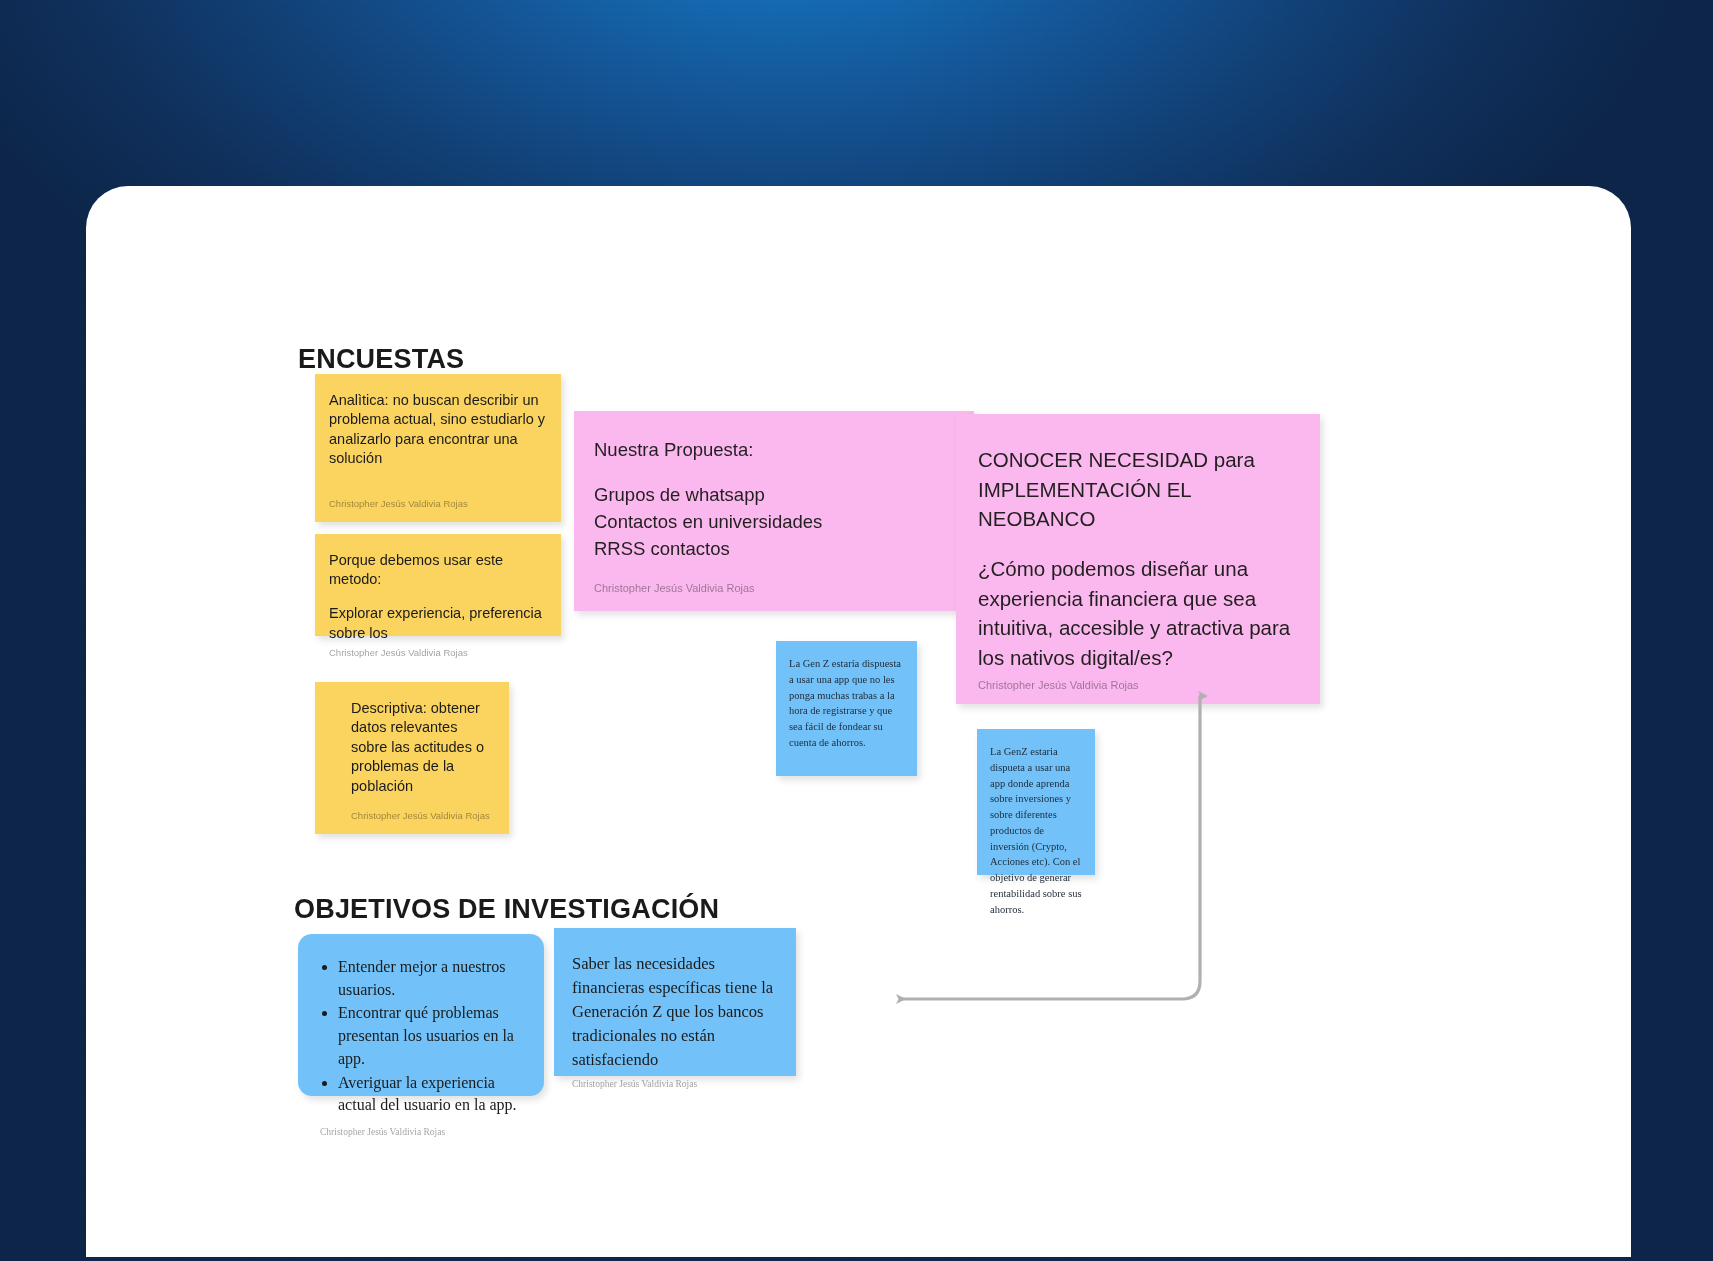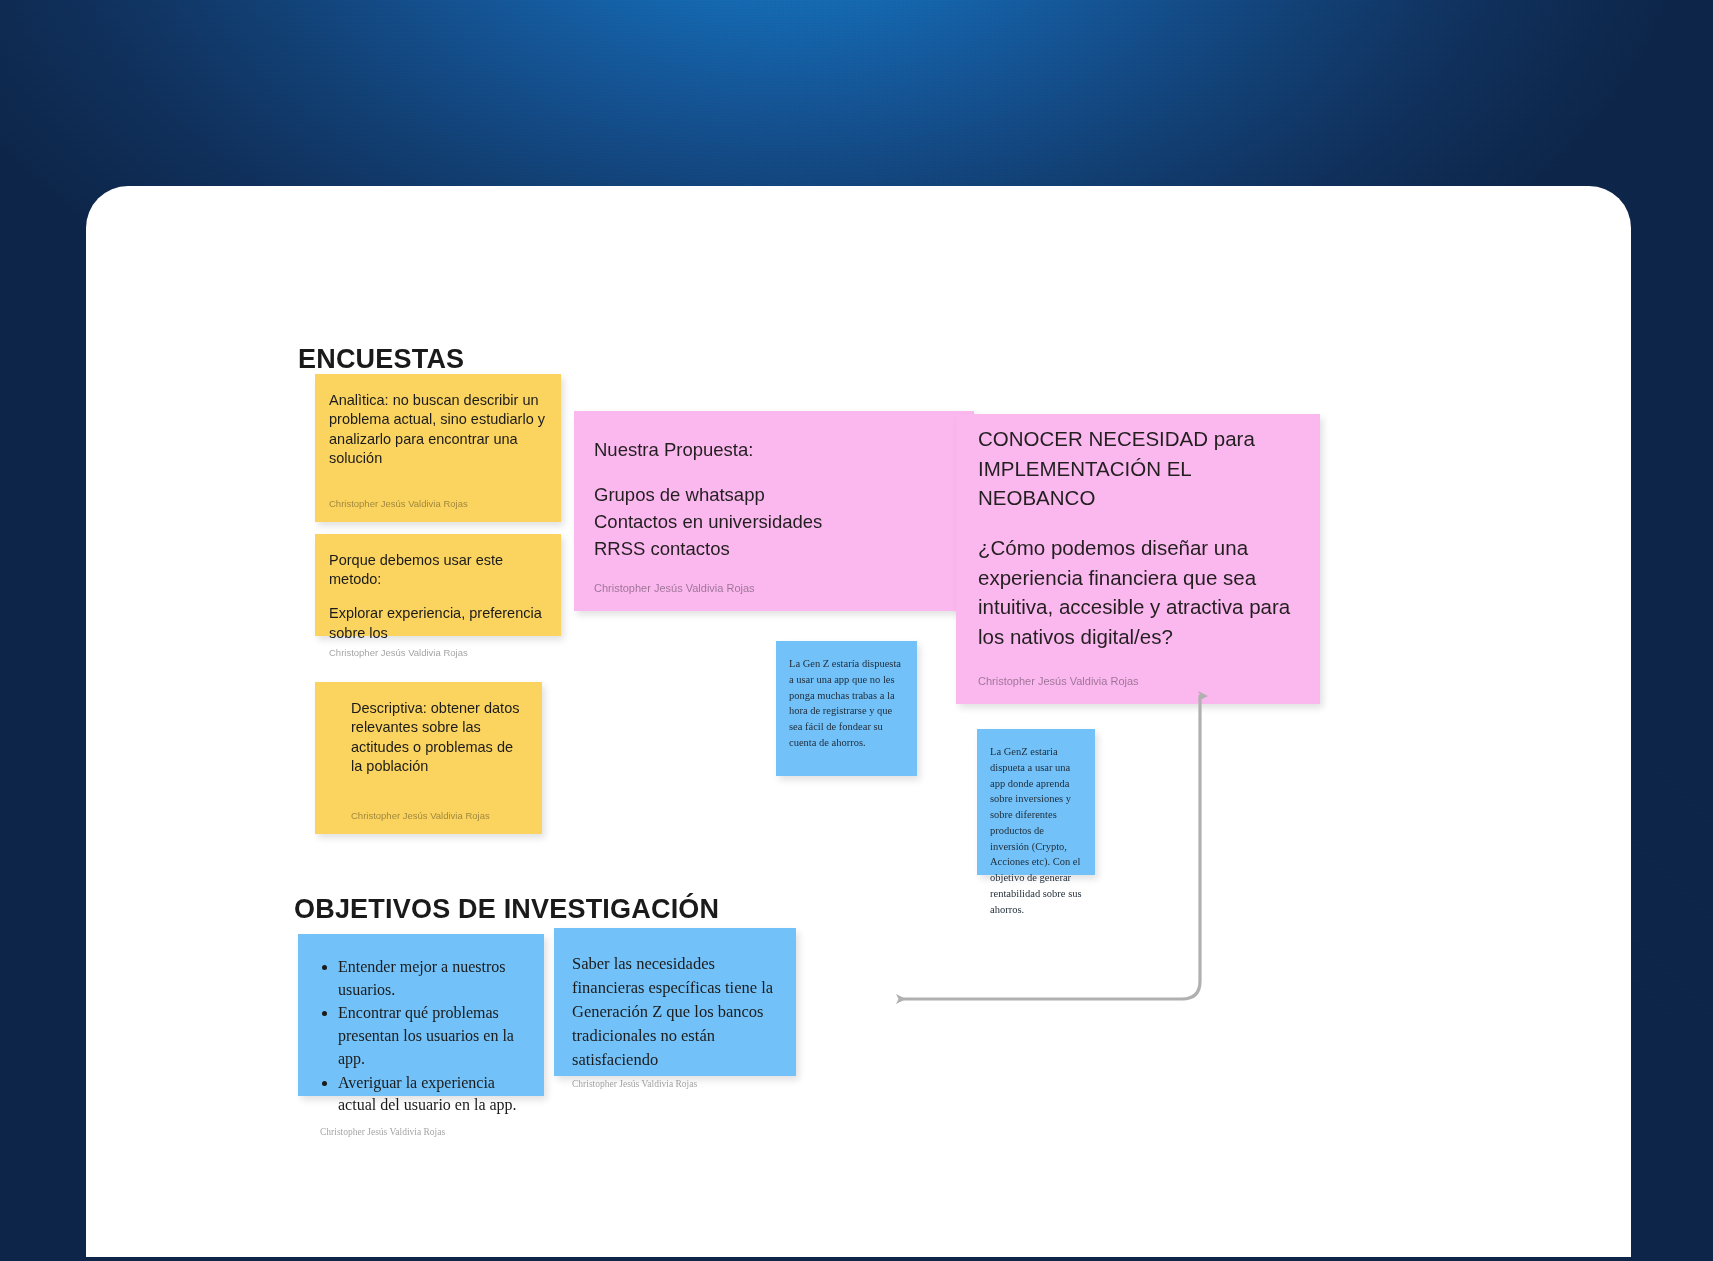--- a/index.html
+++ b/index.html
@@ -82,37 +82,37 @@
   .pink   { background: #fbb8ef; }
   .blue   { background: #72c2f9; font-family: Liberation Serif, serif; }
 
   
   .n-small   { font-size: 14.5px; line-height: 1.34; color: #1b1b1b; padding: 17px 14px 11px 14px; }
   .n-small  .author { font-size: 9.5px; padding-top: 4px; }
 
   .n-medium  { font-size: 18.5px; line-height: 1.45; color: #231f20; padding: 26px 20px 14px 20px; }
   .n-medium .author { font-size: 11px; padding-top: 6px; }
 
-  .n-large   { font-size: 20.5px; line-height: 1.44; color: #231f20; padding: 10px 22px 14px 22px; }
+  .n-large   { font-size: 20.5px; line-height: 1.44; color: #231f20; padding: 31px 22px 14px 22px; }
   .n-large  .author { font-size: 11px; padding-top: 6px; }
 
   .n-tiny    { font-size: 10.5px; line-height: 1.5; color: #1f2a37; padding: 15px 13px 10px 13px; }
 
-  .n-list    { font-size: 16px; line-height: 1.42; color: #1b1b1b; padding: 22px 20px 12px 22px; }
+  .n-list    { font-size: 16px; line-height: 1.42; color: #1b1b1b; padding: 22px 20px 12px 22px; border-radius: 14px; }
   .n-list   .author { font-size: 9.5px; padding-top: 8px; }
   .n-list ul { margin: 0; padding-left: 18px; }
   .n-list li { margin-bottom: 1px; }
 
   .n-objective { font-size: 16.5px; line-height: 1.46; color: #1b1b1b; padding: 24px 18px 12px 18px; }
   .n-objective .author { font-size: 9.5px; padding-top: 6px; }
 
   
   #note-analitica   { left: 214px; top: 188px;  width: 246px; height: 148px; }
   #note-porque      { left: 214px; top: 348px;  width: 246px; height: 102px; }
-  #note-descriptiva { left: 214px; top: 496px;  width: 227px; height: 152px; padding-left: 36px; }
+  #note-descriptiva { left: 214px; top: 496px;  width: 194px; height: 152px; padding-left: 36px; }
 
   #note-propuesta   { left: 488px; top: 225px;  width: 400px; height: 200px; }
   #note-conocer     { left: 870px; top: 228px;  width: 364px; height: 290px; }
 
   #note-genz1       { left: 690px; top: 455px;  width: 141px; height: 135px; }
   #note-genz2       { left: 852px; top: 543px;  width: 118px; height: 146px; margin-left: 39px; }
 
   #note-objetivos-lista { left: 212px; top: 748px; width: 246px; height: 162px; }
   #note-saber           { left: 468px; top: 742px; width: 242px; height: 148px; }
 

